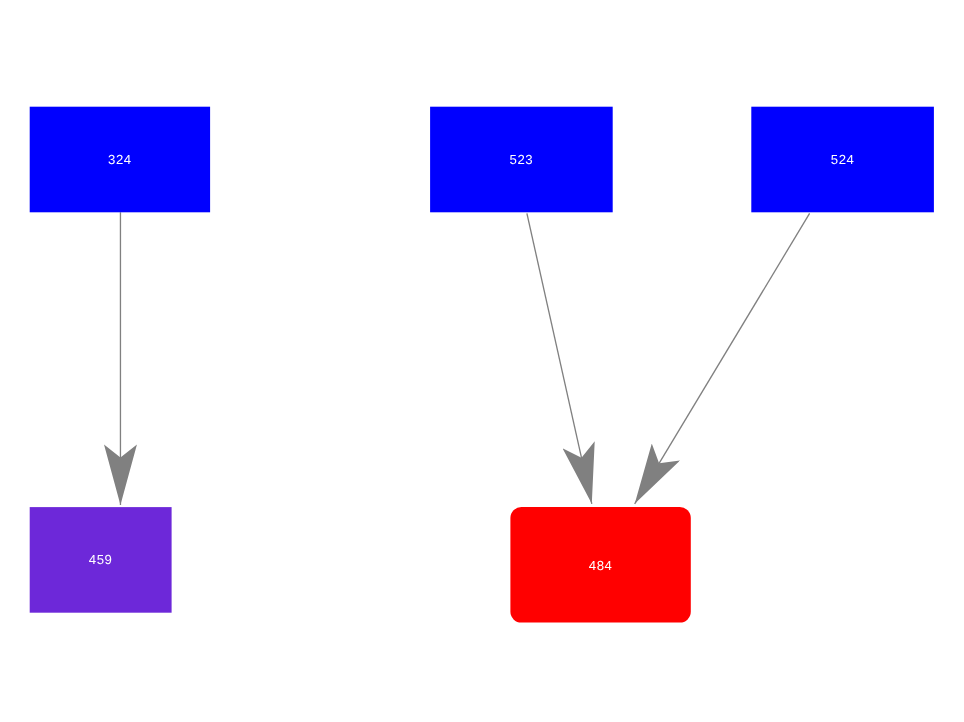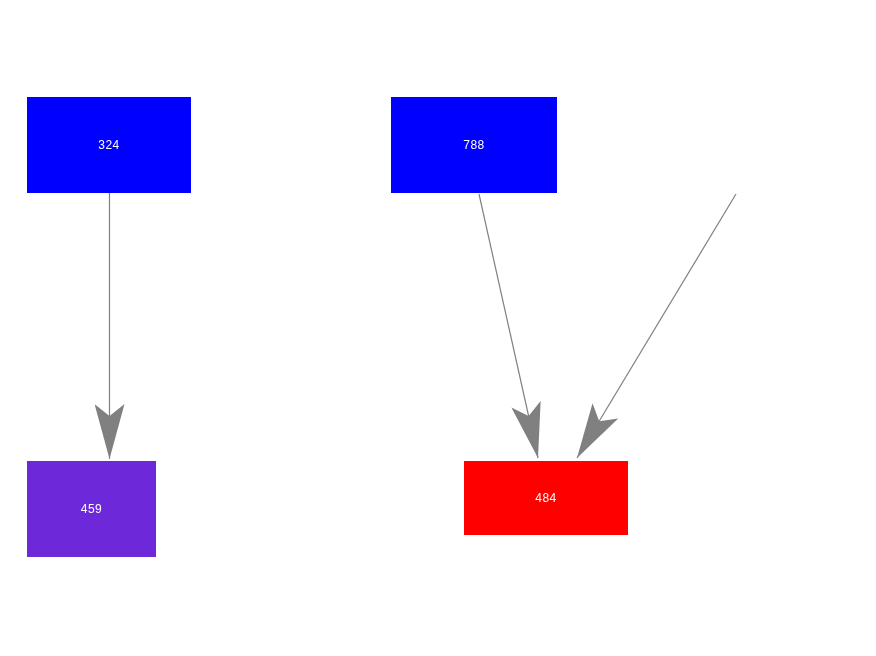--- a/index.html
+++ b/index.html
@@ -58,22 +58,25 @@
         <line x1="109.5" y1="193" x2="109.5" y2="459" stroke="#808080" stroke-width="1.2" marker-end="url(#arrowhead)"></line>
         <line x1="479" y1="194" x2="538" y2="458" stroke="#808080" stroke-width="1.2" marker-end="url(#arrowhead)"></line>
         <line x1="736" y1="194" x2="577" y2="458" stroke="#808080" stroke-width="1.2" marker-end="url(#arrowhead)"></line>
       </g>
   </svg>
   <div class="nodes-layer" id="nodes-layer">
       <div class="node" style="left: 27px; top: 97px; width: 164px; height: 96px; background: rgb(0, 0, 255);">
         <span class="node-label" style="color: rgb(255, 255, 255);">324</span>
       </div>
       <div class="node" style="left: 391px; top: 97px; width: 166px; height: 96px; background: rgb(0, 0, 255);">
-        <span class="node-label" style="color: rgb(255, 255, 255);">788</span>
+        <span class="node-label" style="color: rgb(255, 255, 255);">523</span>
+      </div>
+      <div class="node" style="left: 683px; top: 97px; width: 166px; height: 96px; background: rgb(0, 0, 255);">
+        <span class="node-label" style="color: rgb(255, 255, 255);">524</span>
       </div>
       <div class="node" style="left: 27px; top: 461px; width: 129px; height: 96px; background: #6d28d9;">
         <span class="node-label" style="color: rgb(255, 255, 255);">459</span>
       </div>
-      <div class="node" style="left: 464px; top: 461px; width: 164px; height: 74px; background: rgb(255, 0, 0);">
+      <div class="node" style="left: 464px; top: 461px; width: 164px; height: 105px; background: rgb(255, 0, 0); border-radius: 10px;">
         <span class="node-label" style="color: rgb(255, 255, 255);">484</span>
       </div>
     </div>
 </div>
 
 </body></html>

